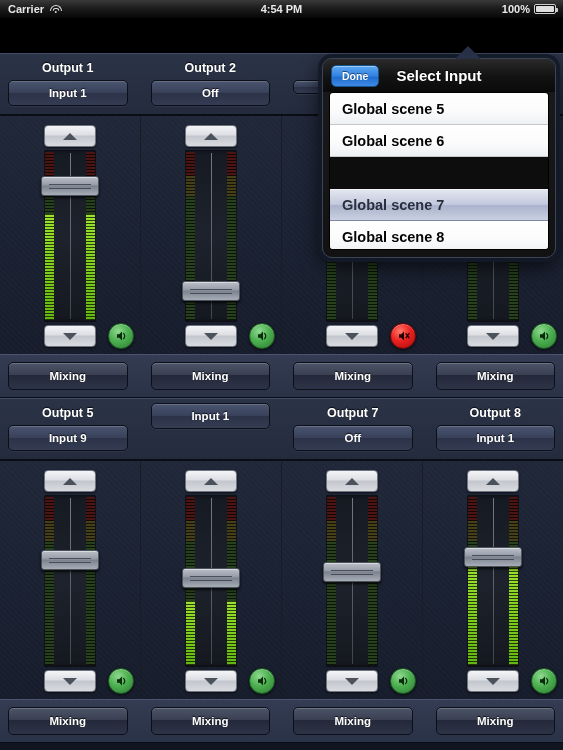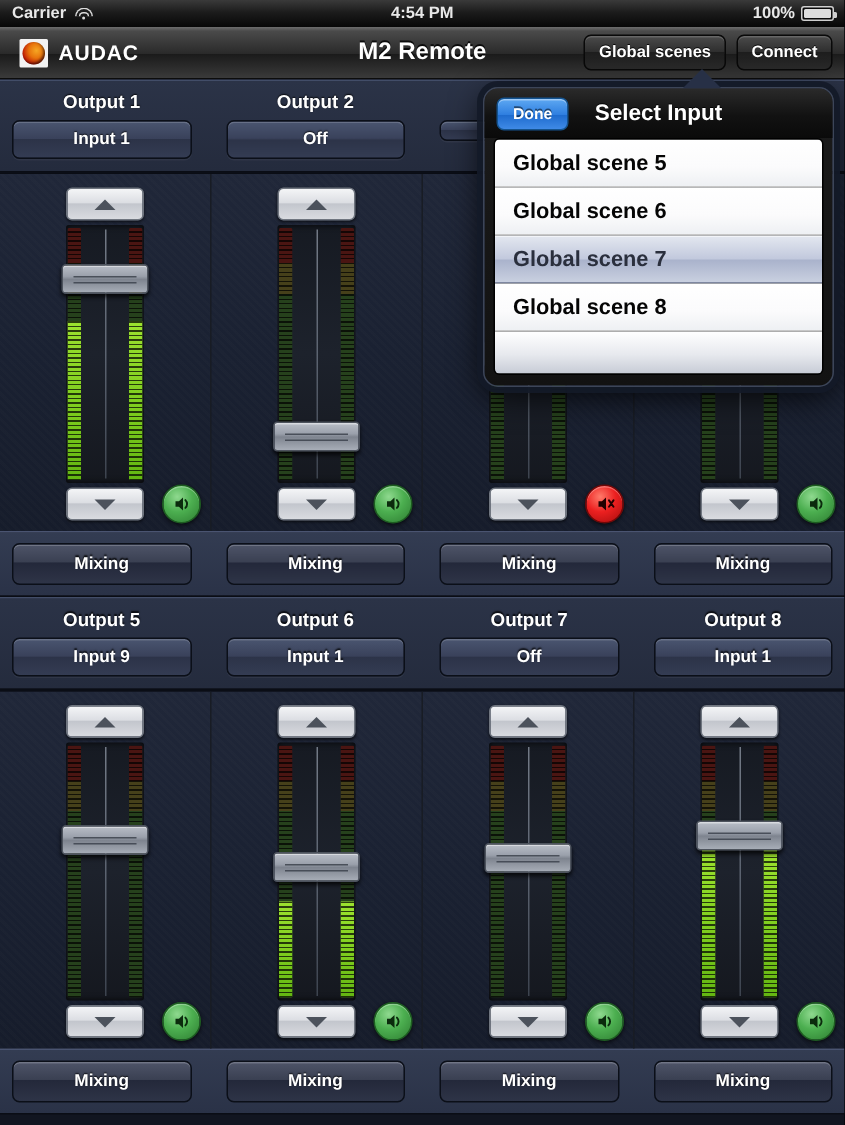--- a/index.html
+++ b/index.html
@@ -209,21 +209,21 @@
     background:#0d0d0d; border:1px solid #000; }
   .pop-list { position:absolute; inset:0; background:#c9cdd3; }
   .pop-item {
     height: 32px; display:flex; align-items:center; padding-left: 12px;
     font-size: 14.5px; font-weight:bold; color:#050505; cursor:pointer;
     border-bottom: 1px solid rgba(0,0,0,.22);
   }
   .pop-item.plain { background: linear-gradient(#ffffff 0%, #fbfbfc 60%, #eef0f3 100%); }
   .pop-item.sel {
     background: linear-gradient(#e2e6ef 0%, #c2c9dd 48%, #aab3cc 52%, #c9d0e0 100%);
-    color:#2a2f3d; border-top:1px solid #f2f4f8; border-bottom:1px solid #7e87a0;
+    color:#2a2f3d; border-top:1px solid #f2f4f8; border-bottom:1px solid #7e87a0;margin-top:32px;
   }
   .pop-filler { position:absolute; left:0; right:0; bottom:0; top:128px;
     background: linear-gradient(#ffffff 0%, #e7e9ee 55%, #c7ccd6 100%); }
 </style>
 </head>
 <body>
 
 <div id="app">
 
   <div class="statusbar">
@@ -237,33 +237,20 @@
     </div>
     <div class="sb-center">4:54 PM</div>
     <div class="sb-right">
       <span>100%</span>
       <span class="batt">
           <i></i>
         </span>
     </div>
   </div>
 
-  <div class="navbar">
-    <div class="brand">
-      <span class="audac-mark">
-          <span></span>
-        </span>
-      <span class="brand-name">AUDAC</span>
-    </div>
-    <div class="nav-title">M2 Remote</div>
-    <div class="nav-right">
-      <div class="nav-btn">Global scenes</div>
-      <div class="nav-btn">Connect</div>
-    </div>
-  </div>
 
   <div class="body-wrap" id="body-wrap">
       <div class="bank">
         <div class="hdr-row">
           <div class="row4">
             <div class="cell">
               <div class="out-label">Output 1</div>
               <div class="pill-btn">Input 1</div>
             </div>
             <div class="cell">
@@ -432,21 +419,20 @@
         </div>
       </div>
       <div class="bank">
         <div class="hdr-row">
           <div class="row4">
             <div class="cell">
               <div class="out-label">Output 5</div>
               <div class="pill-btn">Input 9</div>
             </div>
             <div class="cell">
-              <div class="out-label">Output 6</div>
               <div class="pill-btn">Input 1</div>
             </div>
             <div class="cell">
               <div class="out-label">Output 7</div>
               <div class="pill-btn">Off</div>
             </div>
             <div class="cell">
               <div class="out-label">Output 8</div>
               <div class="pill-btn">Input 1</div>
             </div>

